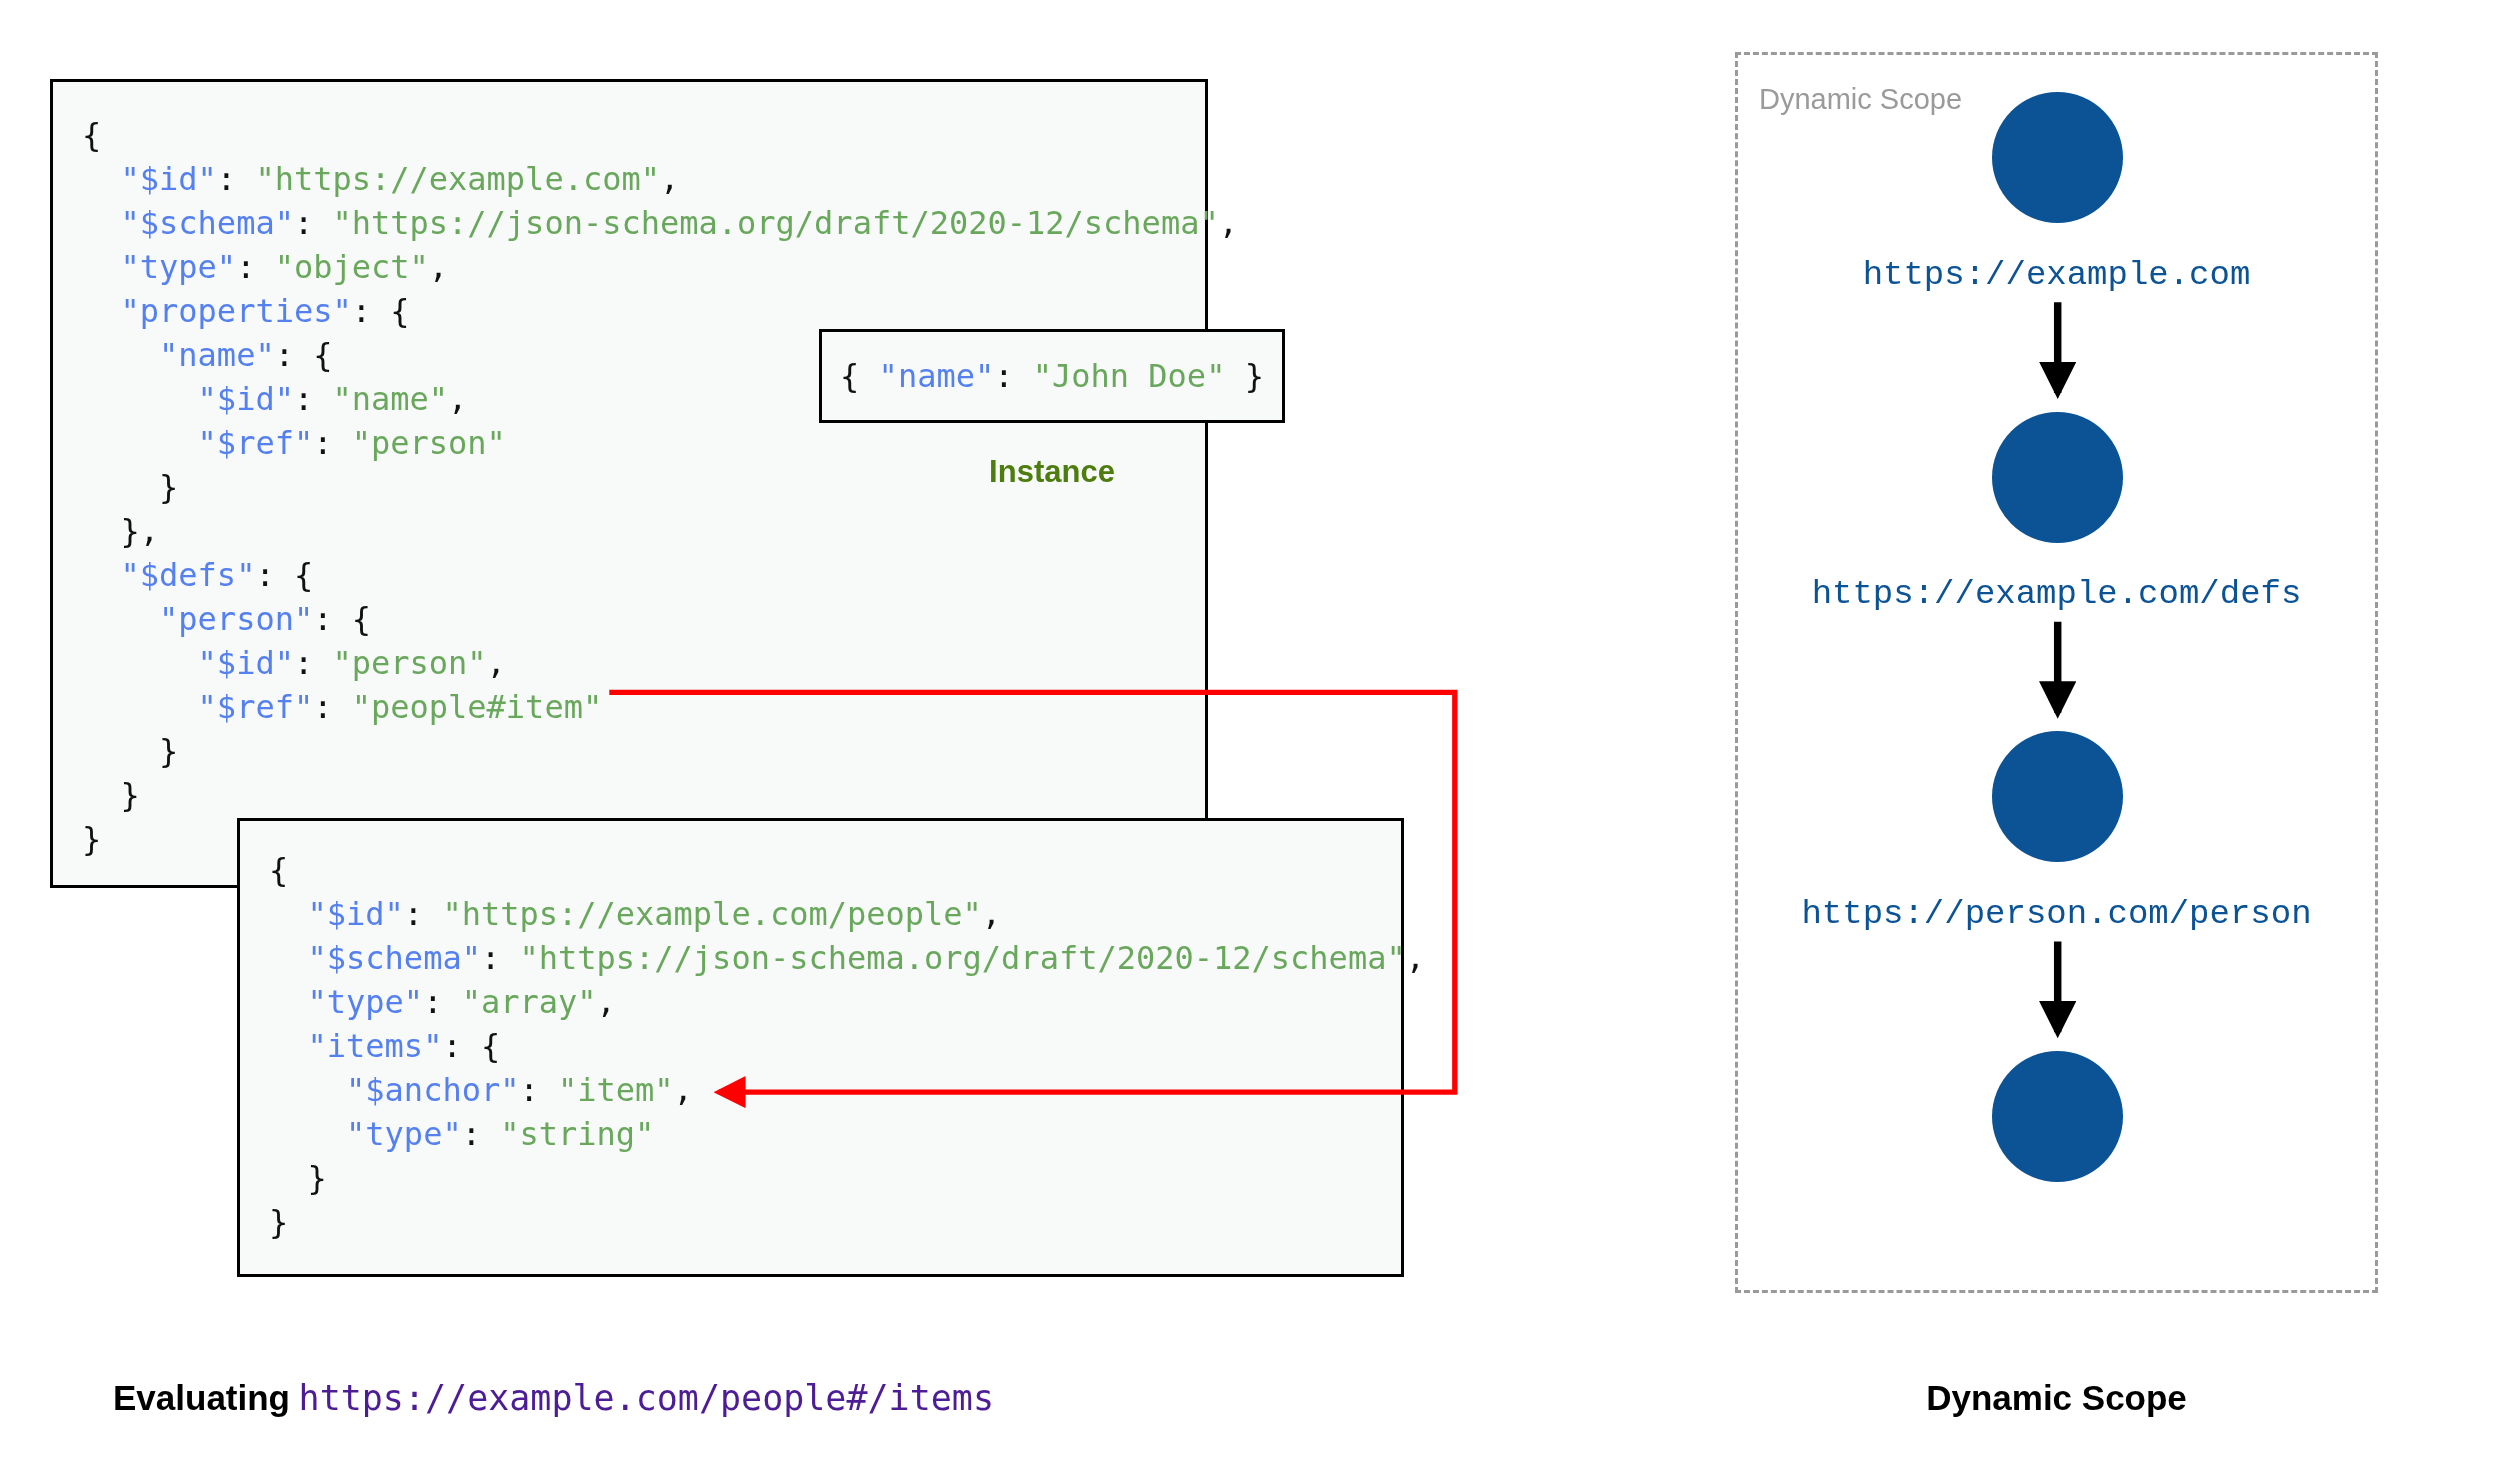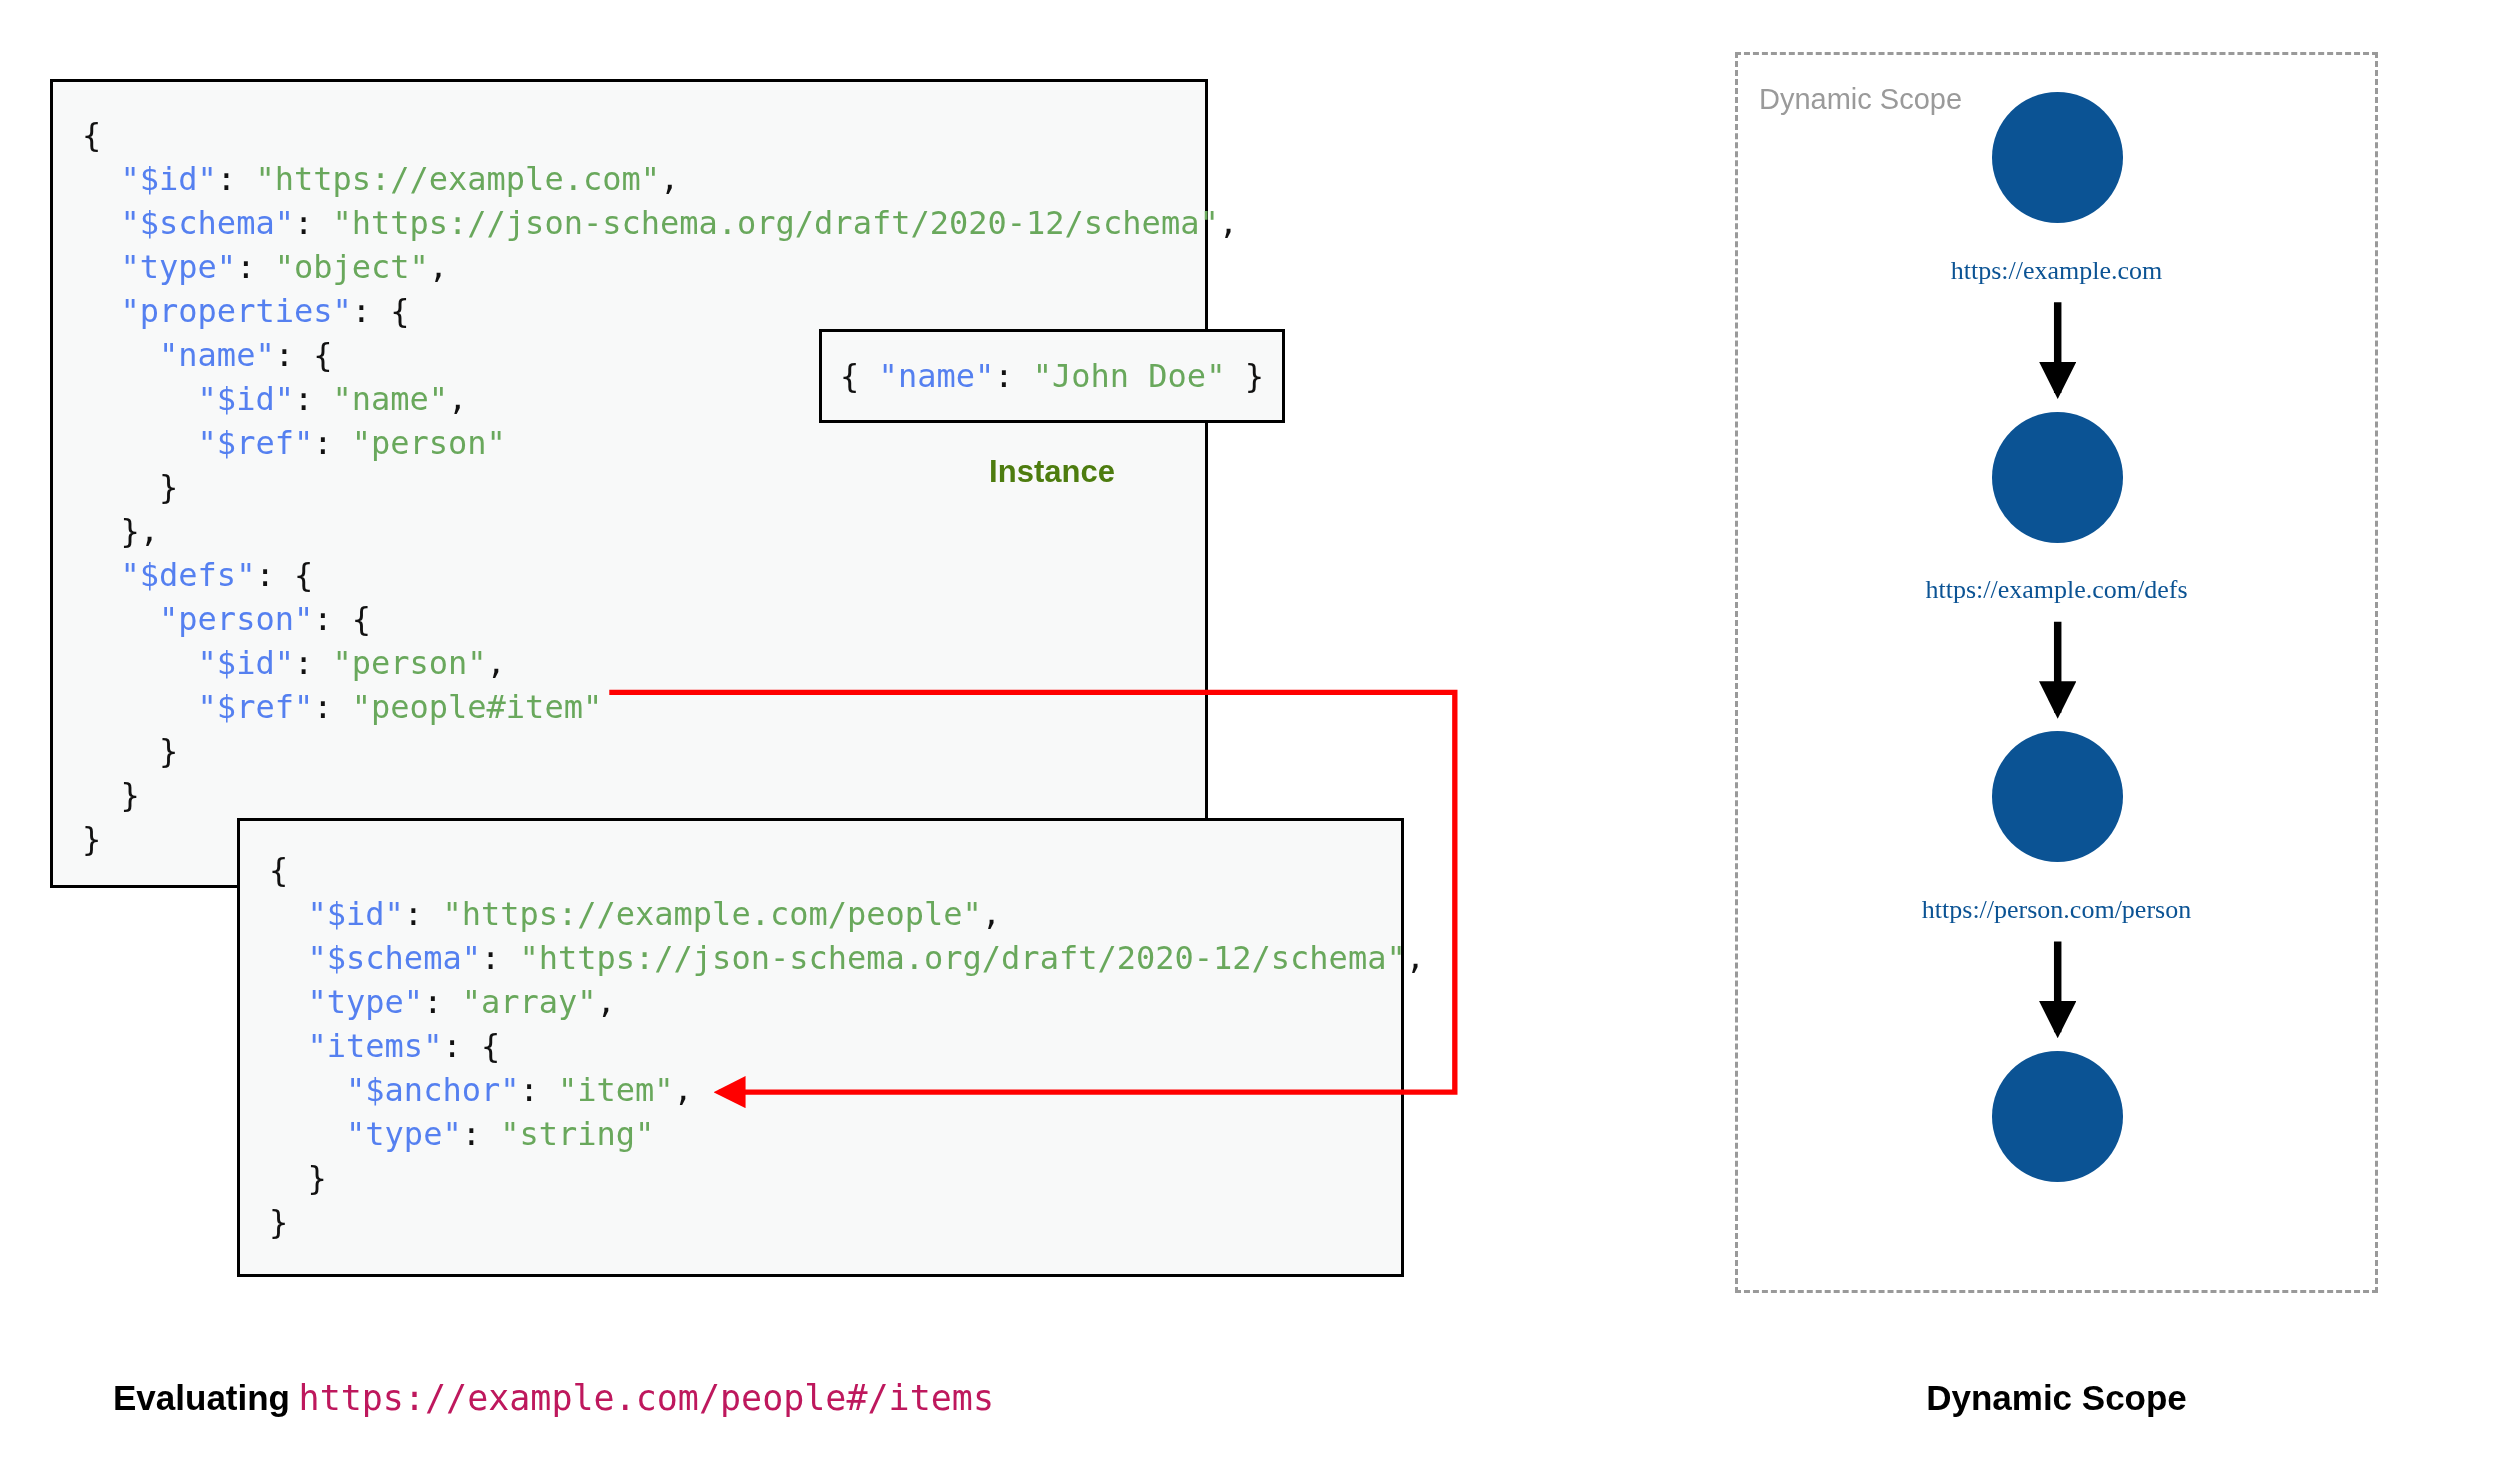--- a/index.html
+++ b/index.html
@@ -122,22 +122,22 @@
     width: 131px;
     height: 131px;
     border-radius: 50%;
     background: #0b5394;
   }
   .scope-node-label {
     position: absolute;
     left: 1735px;
     width: 643px;
     text-align: center;
-    font-family: Liberation Serif, serif;
-    font-size: 26px;
+    font-family: Liberation Mono, monospace;
+    font-size: 34px;
     color: #0b5394;
     white-space: nowrap;
   }
 
   #scope-node-0 { top: 92px; }
   #scope-label-0 { top: 256px; }
   #scope-node-1 { top: 412px; }
   #scope-label-1 { top: 575px; }
   #scope-node-2 { top: 731px; }
   #scope-label-2 { top: 895px; }
@@ -164,21 +164,21 @@
   #evaluating-caption .cap-bold {
     font-family: "Liberation Sans", sans-serif;
     font-weight: bold;
     font-size: 35px;
     color: #000000;
     vertical-align: baseline;
   }
   #evaluating-caption .cap-mono {
     font-family: "DejaVu Sans Mono", monospace;
     font-size: 35px;
-    color: #be185d;
+    color: #4c1d95;
     vertical-align: baseline;
     padding-left: 8.6px;
   }
 
   #dynamic-scope-caption {
     position: absolute;
     left: 1735px;
     top: 1378px;
     width: 643px;
     text-align: center;

